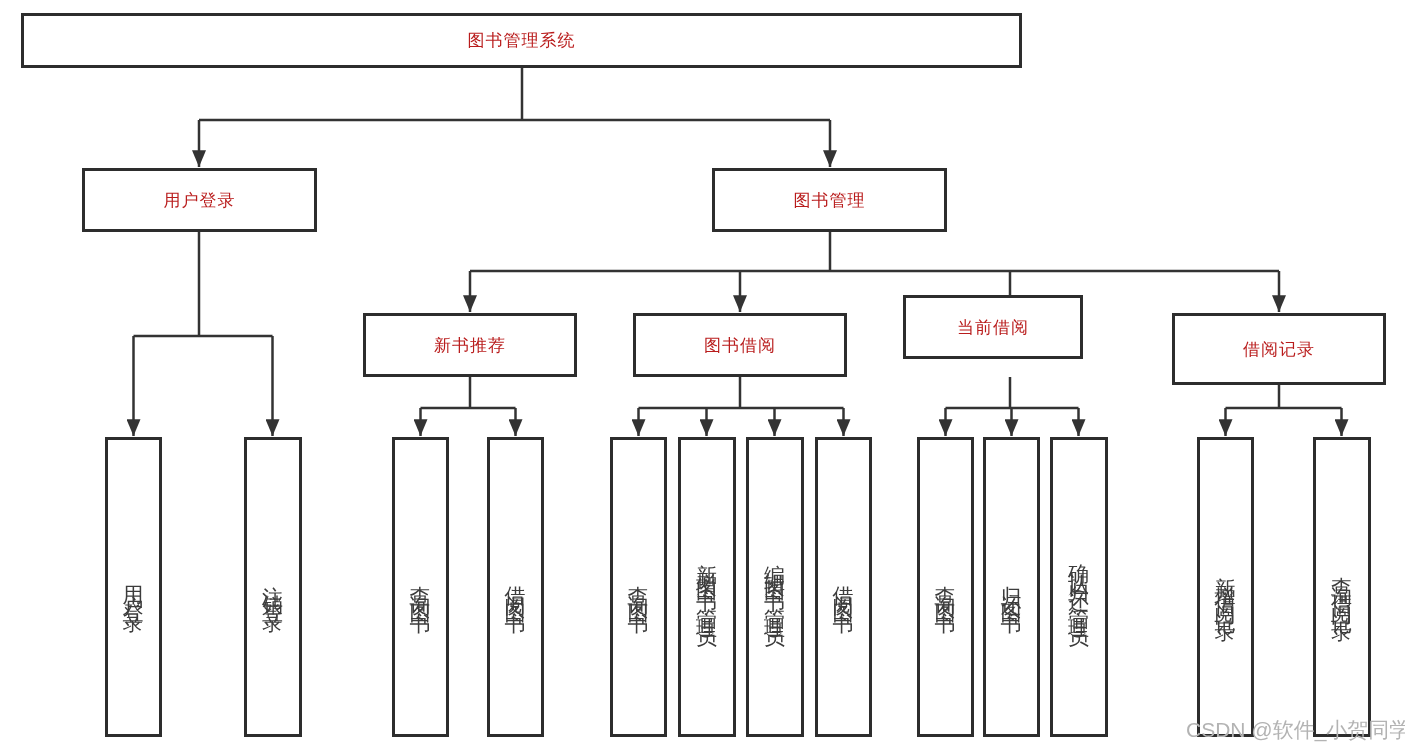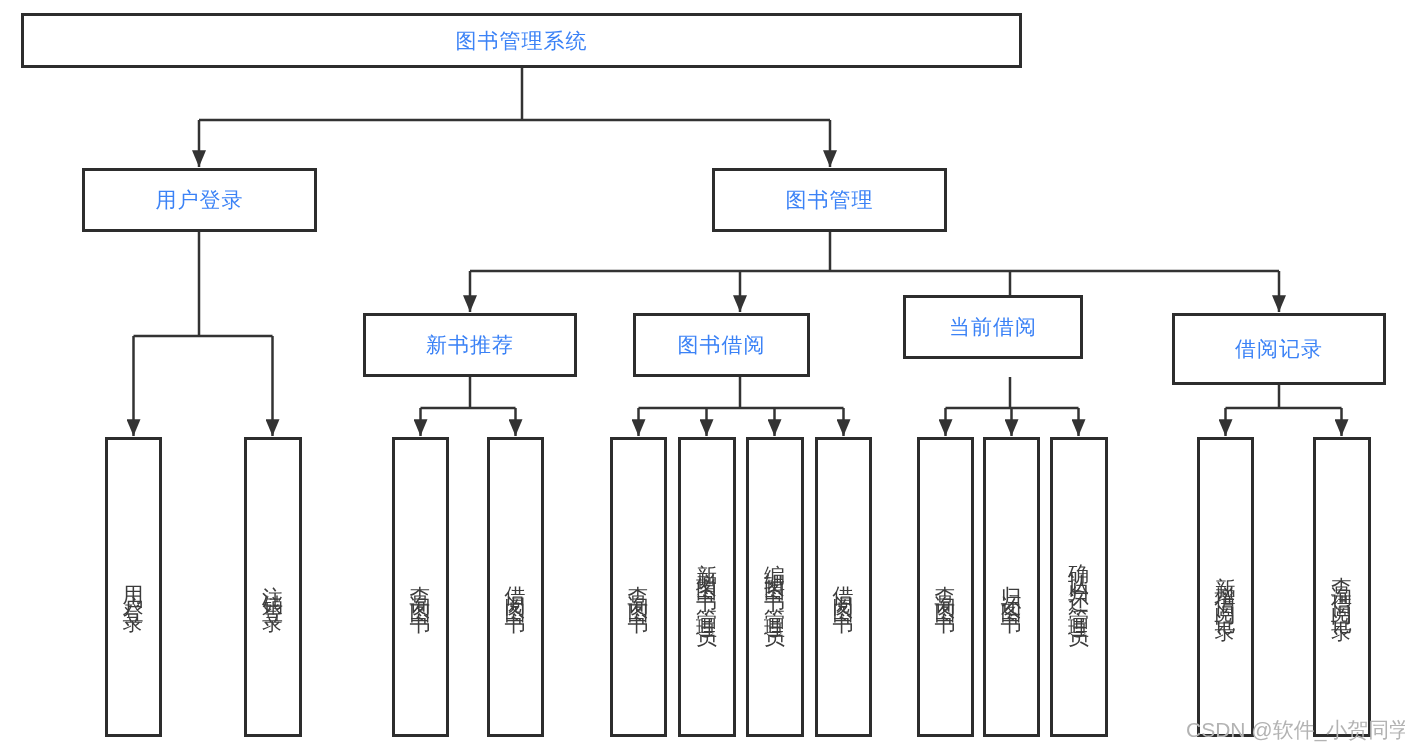--- a/index.html
+++ b/index.html
@@ -23,22 +23,22 @@
     pointer-events: none;
   }
   .hnode {
     position: absolute;
     box-sizing: border-box;
     border: 3px solid #2d2d2d;
     background: #ffffff;
     display: flex;
     align-items: center;
     justify-content: center;
-    font-size: 21px;
-    color: #3b82f6;
+    font-size: 17px;
+    color: #b91c1c;
     letter-spacing: 1px;
     z-index: 2;
   }
   .vnode {
     position: absolute;
     box-sizing: border-box;
     border: 3px solid #2d2d2d;
     background: #ffffff;
     display: flex;
     align-items: center;
@@ -118,21 +118,21 @@
       <path d="M1341.5 408 V436" marker-end="url(#arrow)"></path>
     </g>
   </svg>
 
   <div class="hnode" style="left:21px; top:13px; width:1001px; height:55px;">图书管理系统</div>
 
   <div class="hnode" style="left:82px; top:168px; width:235px; height:64px;">用户登录</div>
   <div class="hnode" style="left:363px; top:313px; width:214px; height:64px;">新书推荐</div>
 
   <div class="hnode" style="left:712px; top:168px; width:235px; height:64px;">图书管理</div>
-  <div class="hnode" style="left:633px; top:313px; width:177px; height:64px;">图书借阅</div>
+  <div class="hnode" style="left:633px; top:313px; width:214px; height:64px;">图书借阅</div>
   <div class="hnode" style="left:903px; top:295px; width:180px; height:64px;">当前借阅</div>
   <div class="hnode" style="left:1172px; top:313px; width:214px; height:72px;">借阅记录</div>
 
   <div class="vnode" style="left:105px; top:437px; width:57px; height:300px;">
     <span class="vtext">用户登录</span>
   </div>
   <div class="vnode" style="left:244px; top:437px; width:58px; height:300px;">
     <span class="vtext">注销登录</span>
   </div>
 

